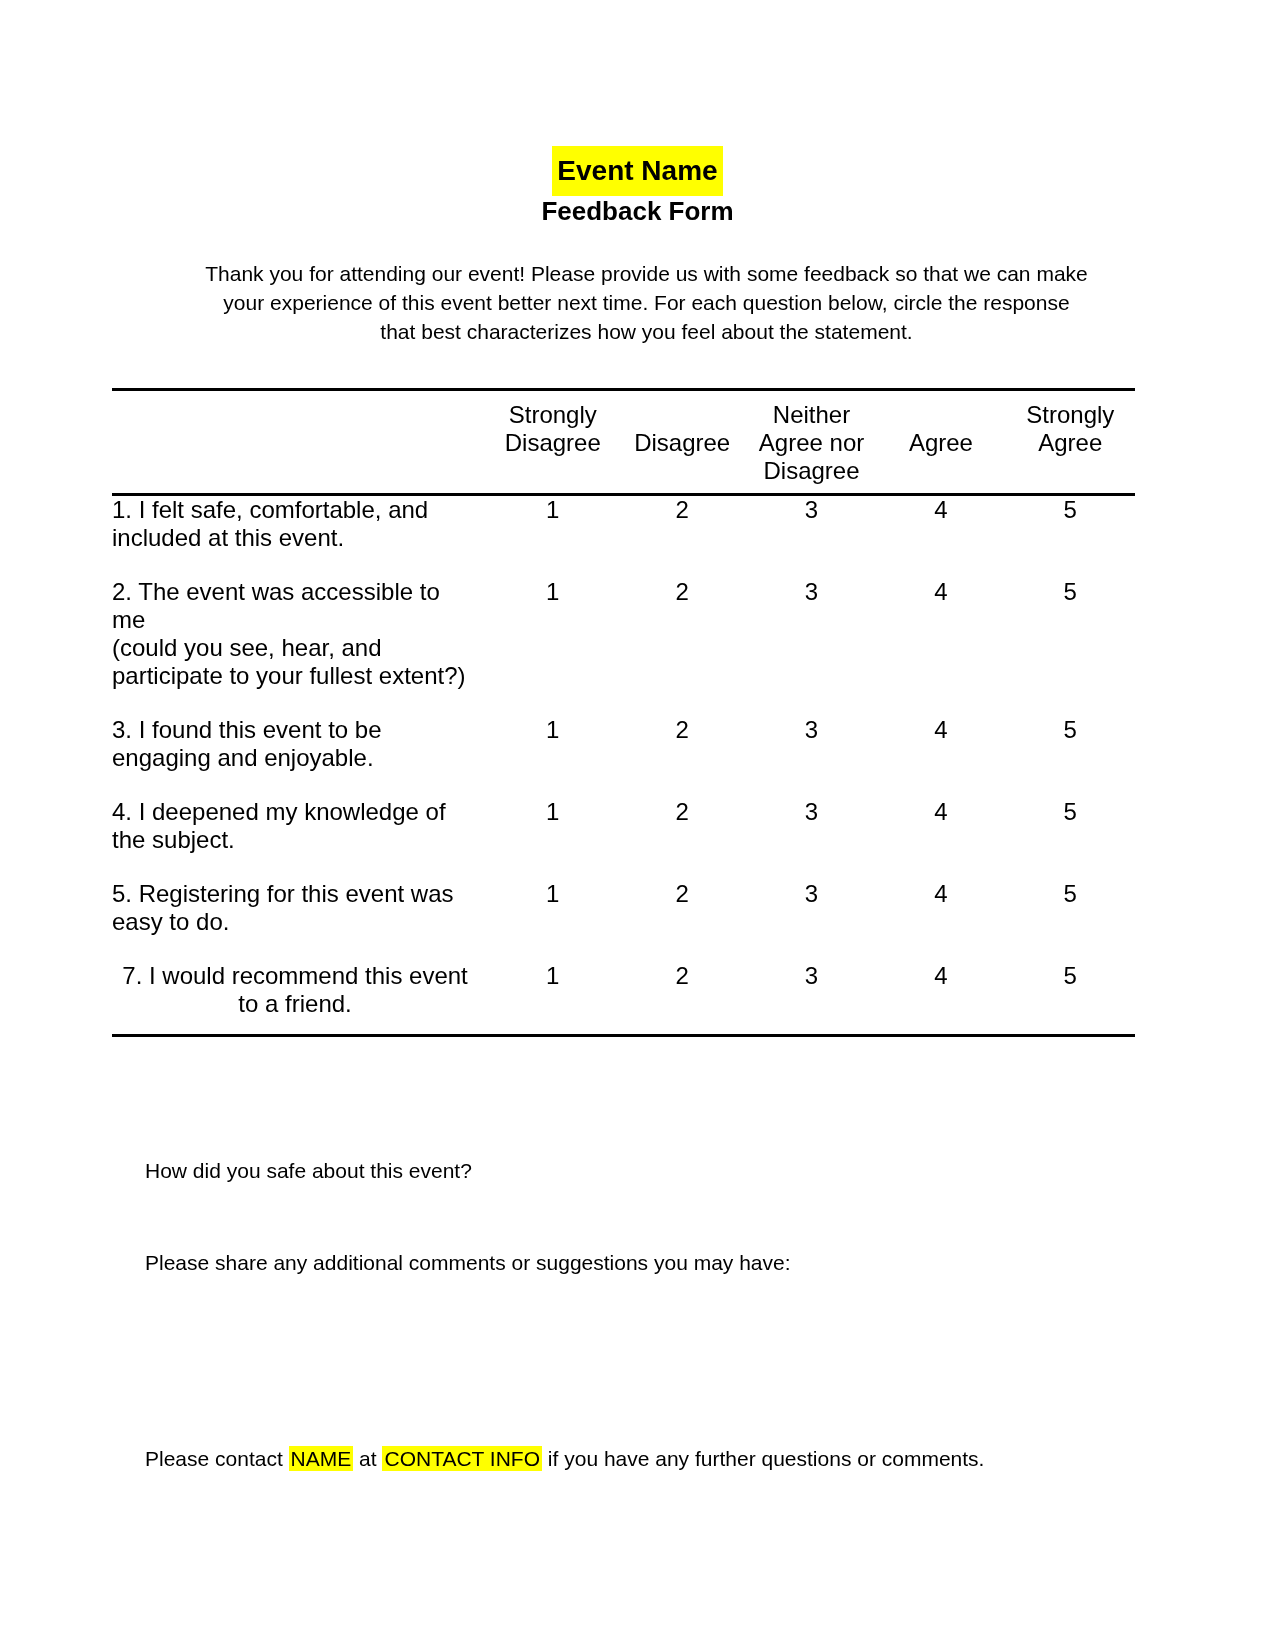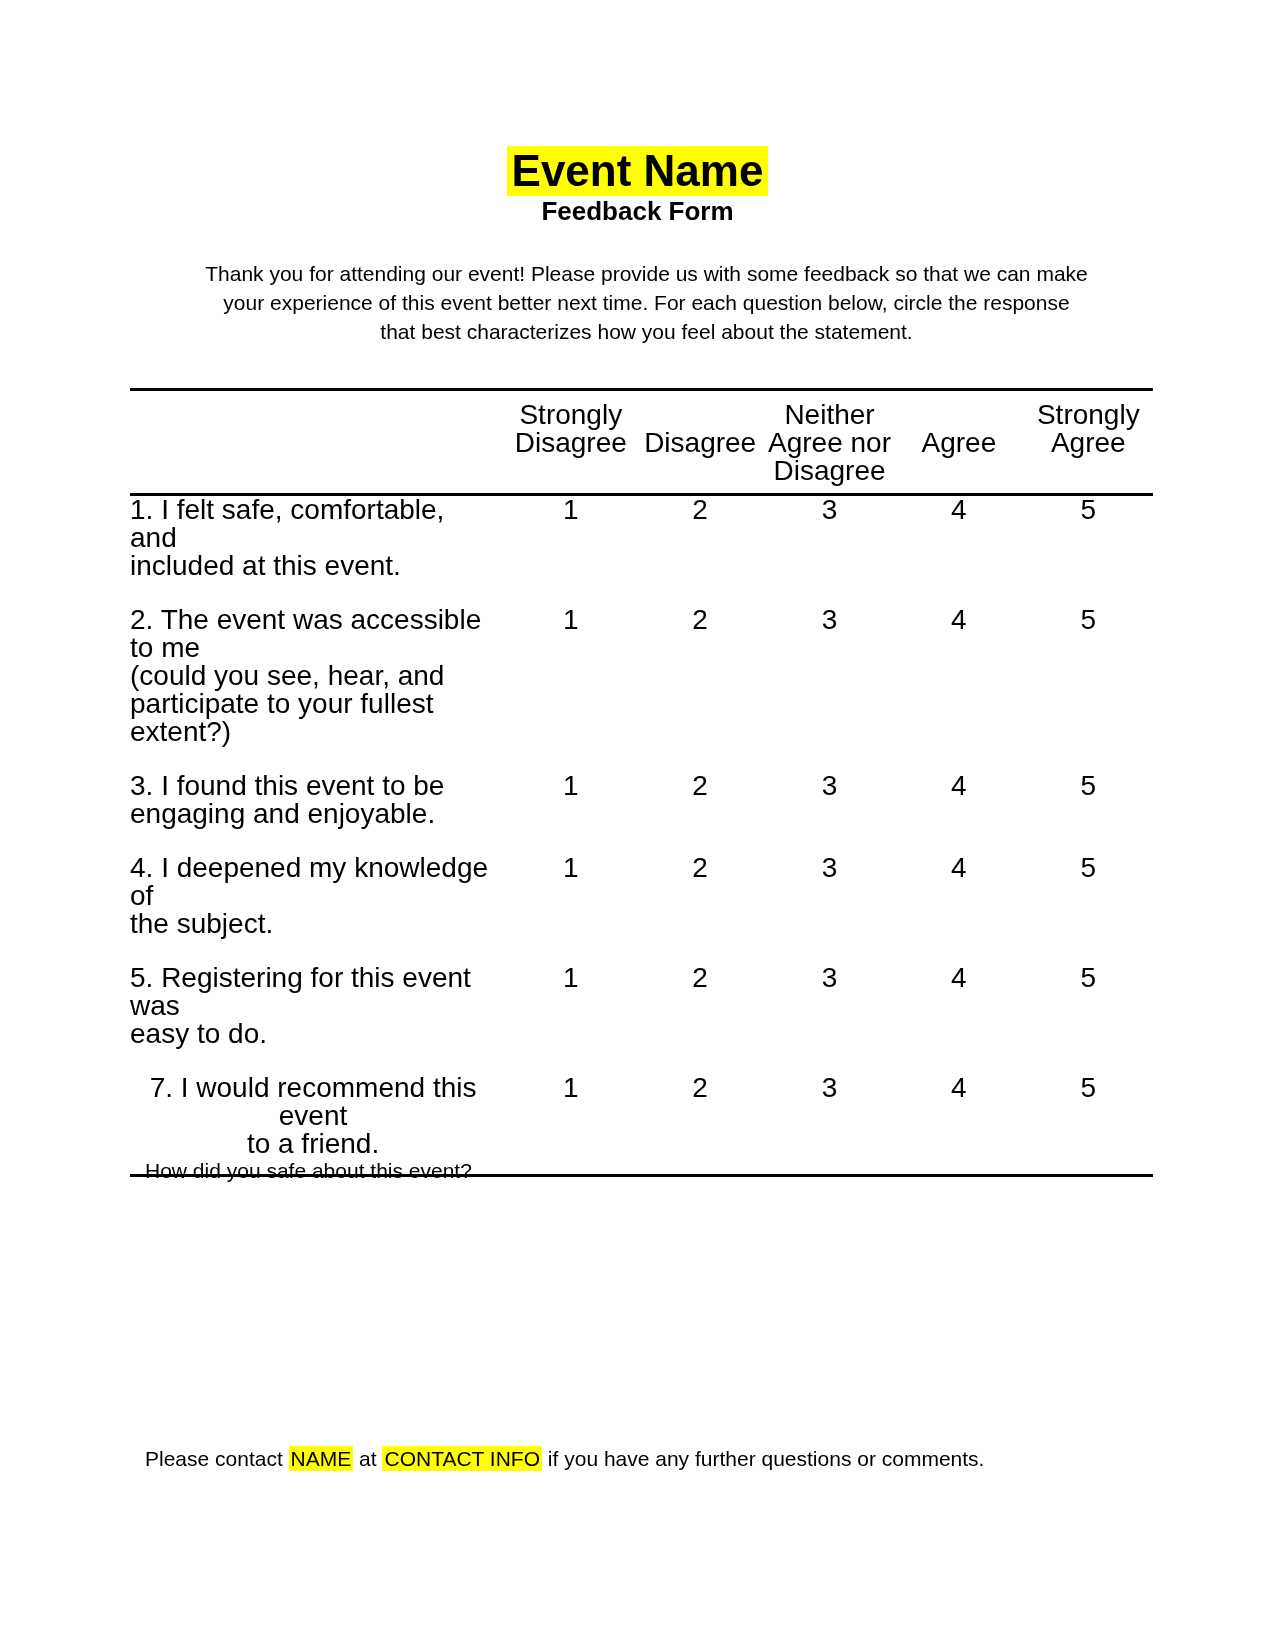--- a/index.html
+++ b/index.html
@@ -11,42 +11,42 @@
     height: 1650px;
     background: #ffffff;
     color: var(--ink);
     font-family: "Liberation Sans", sans-serif;
     overflow: hidden;
   }
   .title-wrap { position:absolute; top:146px; left:0; width:100%; text-align:center; }
   .title-mark {
     display:inline-block;
     background: var(--highlight);
-    font-size: 44px;
+    font-size: 28px;
     font-weight: bold;
     line-height: 50px;
     padding: 0 5px;
   }
   .subtitle { font-size:26px; font-weight:bold; line-height:30px; }
 
   .intro {
     position:absolute; top:250px; left:0; width:100%;
     text-align:center;
     font-size:21px; line-height:29px;
     white-space:pre-line;
     margin:9px;
   }
 
   table.likert {
-    position:absolute; top:388px; left:130px;
+    position:absolute; top:388px; left:112px;
     width:1023px;
     border-collapse:collapse;
     border-top:3px solid #000;
     border-bottom:3px solid #000;
-    font-size:28px;
+    font-size:24px;
   }
   table.likert thead tr { border-bottom:3px solid #000; }
   table.likert th {
     font-weight:normal;
     text-align:center;
     vertical-align:top;
     white-space:pre-line;
     line-height:28px;
     padding:10px 0 8px 0;
   }
@@ -157,16 +157,17 @@
         <td>2</td>
         <td>3</td>
         <td>4</td>
         <td>5</td>
       </tr>
     </tbody>
   </table>
 
   <p class="free-q q-hear">How did you safe about this event?</p>
 
+  <p class="free-q q-comments">Please share any additional comments or suggestions you may have:</p>
 
   <p class="free-q contact"><span>Please contact </span><mark>NAME</mark><span> at </span><mark>CONTACT INFO</mark><span> if you have any further questions or comments.</span></p>
 
 </div>
 
 </body></html>

